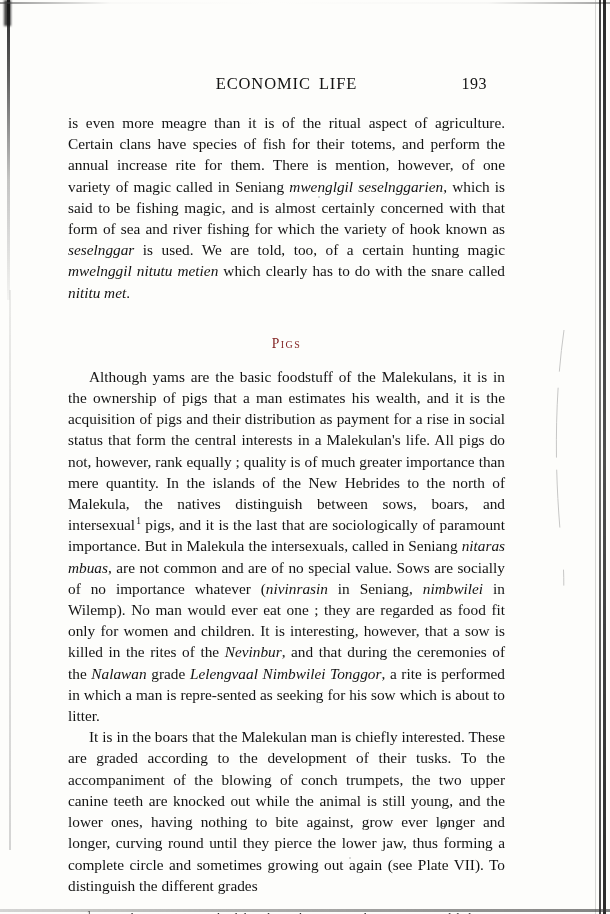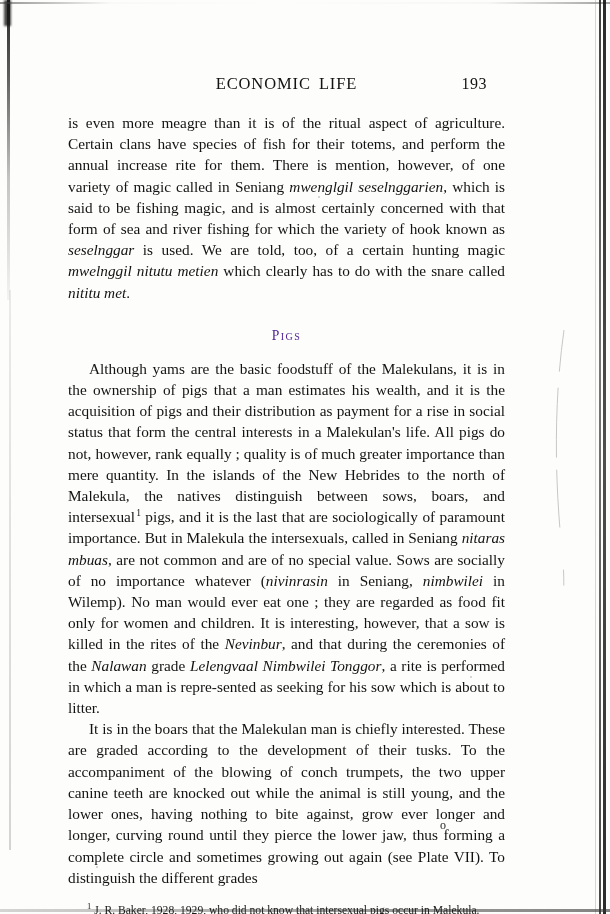--- a/index.html
+++ b/index.html
@@ -108,25 +108,25 @@
     line-height: 21.2px;
     text-align: justify;
     text-justify: inter-word;
     color: #131313;
     hyphens: none;
   }
   p.body.indent { text-indent: 21px; }
 
   .section-head {
     text-align: center;
-    margin: 25px 0 14px 0;
+    margin: 33px 0 14px 0;
     font-size: 13.6px;
     font-variant: small-caps;
     letter-spacing: 1.4px;
-    color: #4c1d95;
+    color: #7f1d1d;
   }
 
   i, em { font-style: italic; }
 
   sup.fn {
     font-size: 9.5px;
     vertical-align: super;
     line-height: 0;
     padding-left: 1px;
   }

